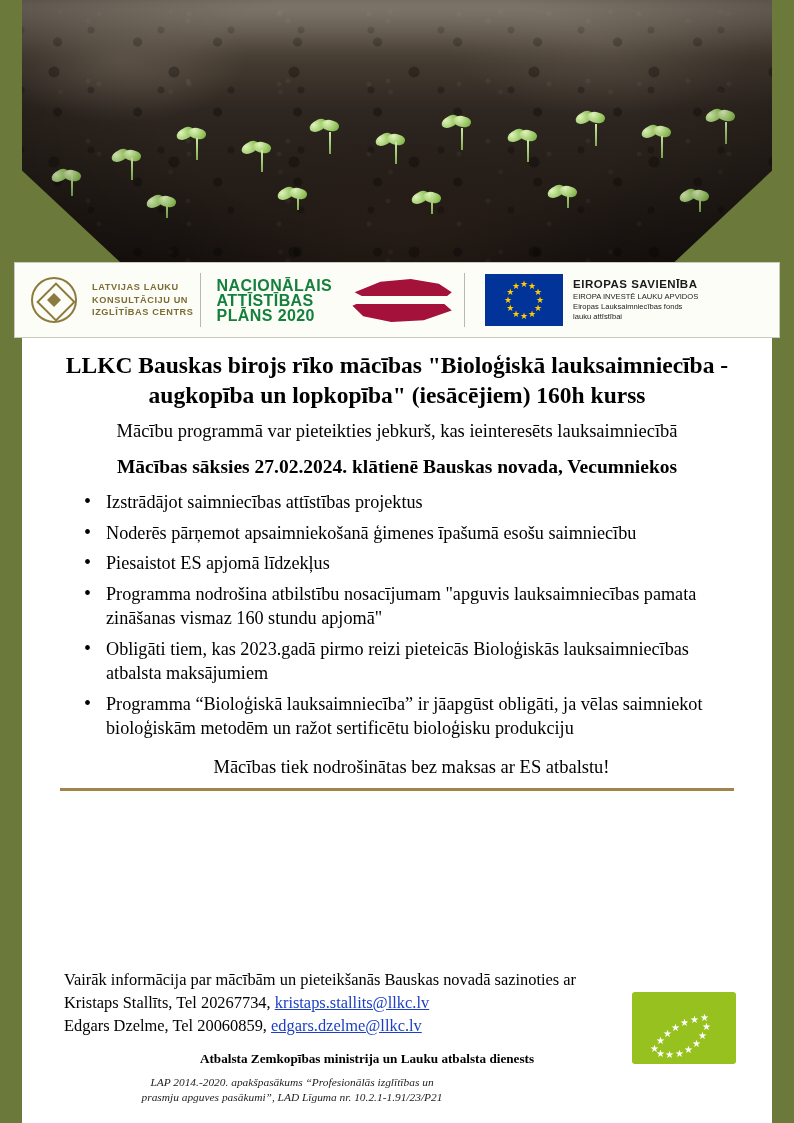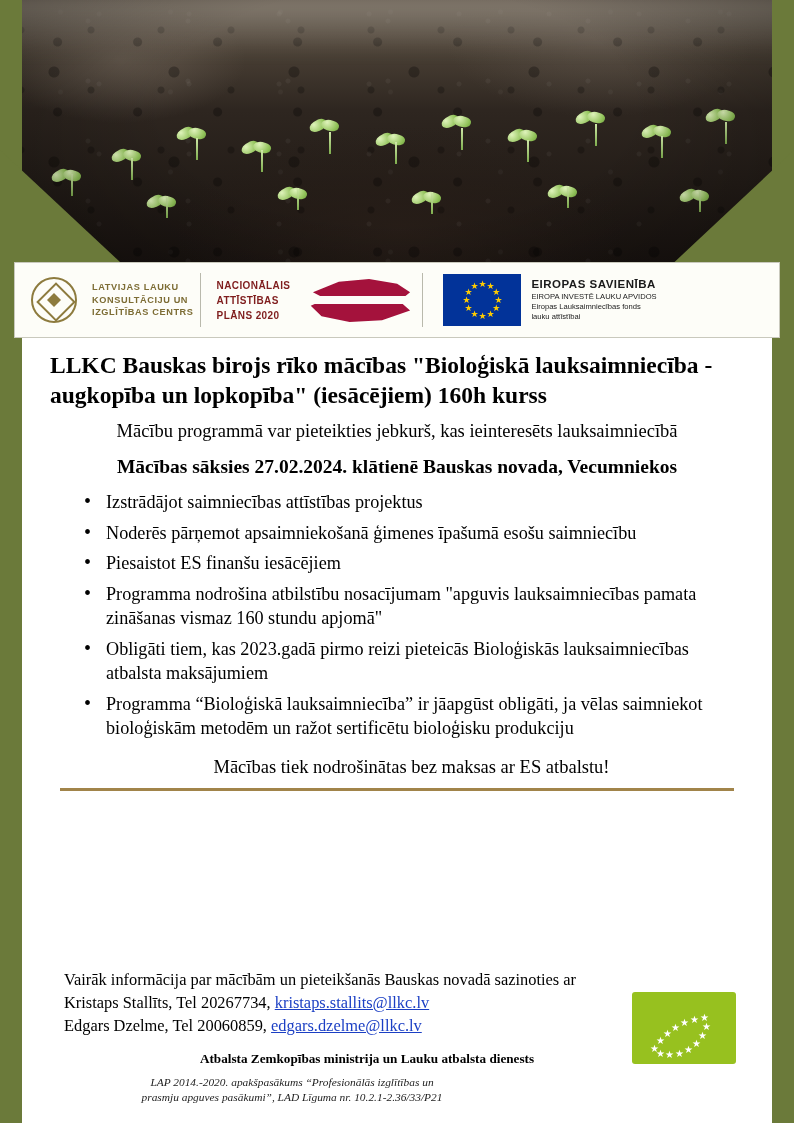--- a/index.html
+++ b/index.html
@@ -105,21 +105,21 @@
     background: #8d7b3e; clip-path: polygon(50% 0, 100% 50%, 50% 100%, 0 50%);
   }
   .llkc-text {
     font-family: "Liberation Sans", sans-serif;
     font-size: 9.2px; font-weight: bold; color: #7d6d35;
     letter-spacing: .6px; line-height: 12.5px; text-transform: uppercase;
   }
 
   .nap-text {
     font-family: "Liberation Sans", sans-serif;
-    font-size: 10px; font-weight: bold; color: #7f1d1d;
+    font-size: 16px; font-weight: bold; color: #15803d;
     line-height: 15px; letter-spacing: .4px; padding-left: 10px;
     text-transform: uppercase;
   }
   .flag-lv {
     position: relative; width: 112px; height: 52px; margin-left: 14px;
     overflow: hidden;
   }
   .flag-lv .shape {
     position: absolute; left: 2px; top: 2px; width: 108px; height: 48px;
     background: #a4123c;
@@ -144,21 +144,21 @@
   }
   .eu-sub {
     font-family: "Liberation Sans", sans-serif;
     font-size: 7.6px; color: #1a1a1a; line-height: 10px; margin-top: 2px;
   }
 
   
   .content { position: absolute; left: 22px; top: 350px; width: 750px; }
 
   .title {
-    text-align: left; font-weight: bold; font-size: 23.5px;
+    text-align: center; font-weight: bold; font-size: 23.5px;
     line-height: 30px; color: #000; padding: 0 28px;
   }
   .subtitle {
     text-align: center; font-size: 18.5px; color: #000; margin-top: 11px;
   }
   .startline {
     text-align: center; font-size: 19.5px; font-weight: bold; color: #000;
     margin-top: 14px;
   }
 
@@ -361,21 +361,21 @@
 </div>
 
 <div class="content">
   <div class="title">LLKC Bauskas birojs rīko mācības "Bioloģiskā lauksaimniecība - augkopība un lopkopība" (iesācējiem) 160h kurss</div>
   <div class="subtitle">Mācību programmā var pieteikties  jebkurš, kas ieinteresēts lauksaimniecībā</div>
   <div class="startline">Mācības sāksies 27.02.2024.  klātienē  Bauskas novada, Vecumniekos</div>
 
   <ul class="bullets">
     <li>Izstrādājot saimniecības attīstības projektus</li>
     <li>Noderēs pārņemot apsaimniekošanā ģimenes īpašumā esošu saimniecību</li>
-    <li>Piesaistot ES finanšu iesācējiem</li>
+    <li>Piesaistot ES apjomā līdzekļus</li>
     <li>Programma nodrošina atbilstību nosacījumam "apguvis lauksaimniecības pamata zināšanas vismaz 160 stundu apjomā"</li>
     <li>Obligāti tiem, kas 2023.gadā pirmo reizi pieteicās Bioloģiskās lauksaimniecības atbalsta maksājumiem</li>
     <li>Programma “Bioloģiskā lauksaimniecība” ir jāapgūst obligāti, ja vēlas saimniekot bioloģiskām  metodēm un ražot sertificētu bioloģisku produkciju</li>
   </ul>
 
   <div class="freeline">Mācības tiek nodrošinātas bez maksas ar ES atbalstu!</div>
   <div class="rule"></div>
 </div>
 
 <div class="footer">
@@ -388,21 +388,21 @@
     <div>
       <span>Edgars  Dzelme,  Tel 20060859,</span>
       <a href="#">edgars.dzelme@llkc.lv</a>
     </div>
   </div>
 
   <div class="support">Atbalsta Zemkopības  ministrija  un Lauku atbalsta dienests</div>
 
   <div class="finefoot">
     <div>LAP 2014.-2020. apakšpasākums “Profesionālās izglītības un</div>
-    <div>prasmju apguves pasākumi”, LAD Līguma nr. 10.2.1-2.36/33/P21</div>
+    <div>prasmju apguves pasākumi”, LAD Līguma nr. 10.2.1-1.91/23/P21</div>
   </div>
 </div>
 
 <div class="bio-logo" id="biologo">
     <span class="s" style="left: 18px; top: 52px;">★</span>
     <span class="s" style="left: 24px; top: 44px;">★</span>
     <span class="s" style="left: 31px; top: 37px;">★</span>
     <span class="s" style="left: 39px; top: 31px;">★</span>
     <span class="s" style="left: 48px; top: 26px;">★</span>
     <span class="s" style="left: 58px; top: 23px;">★</span>

